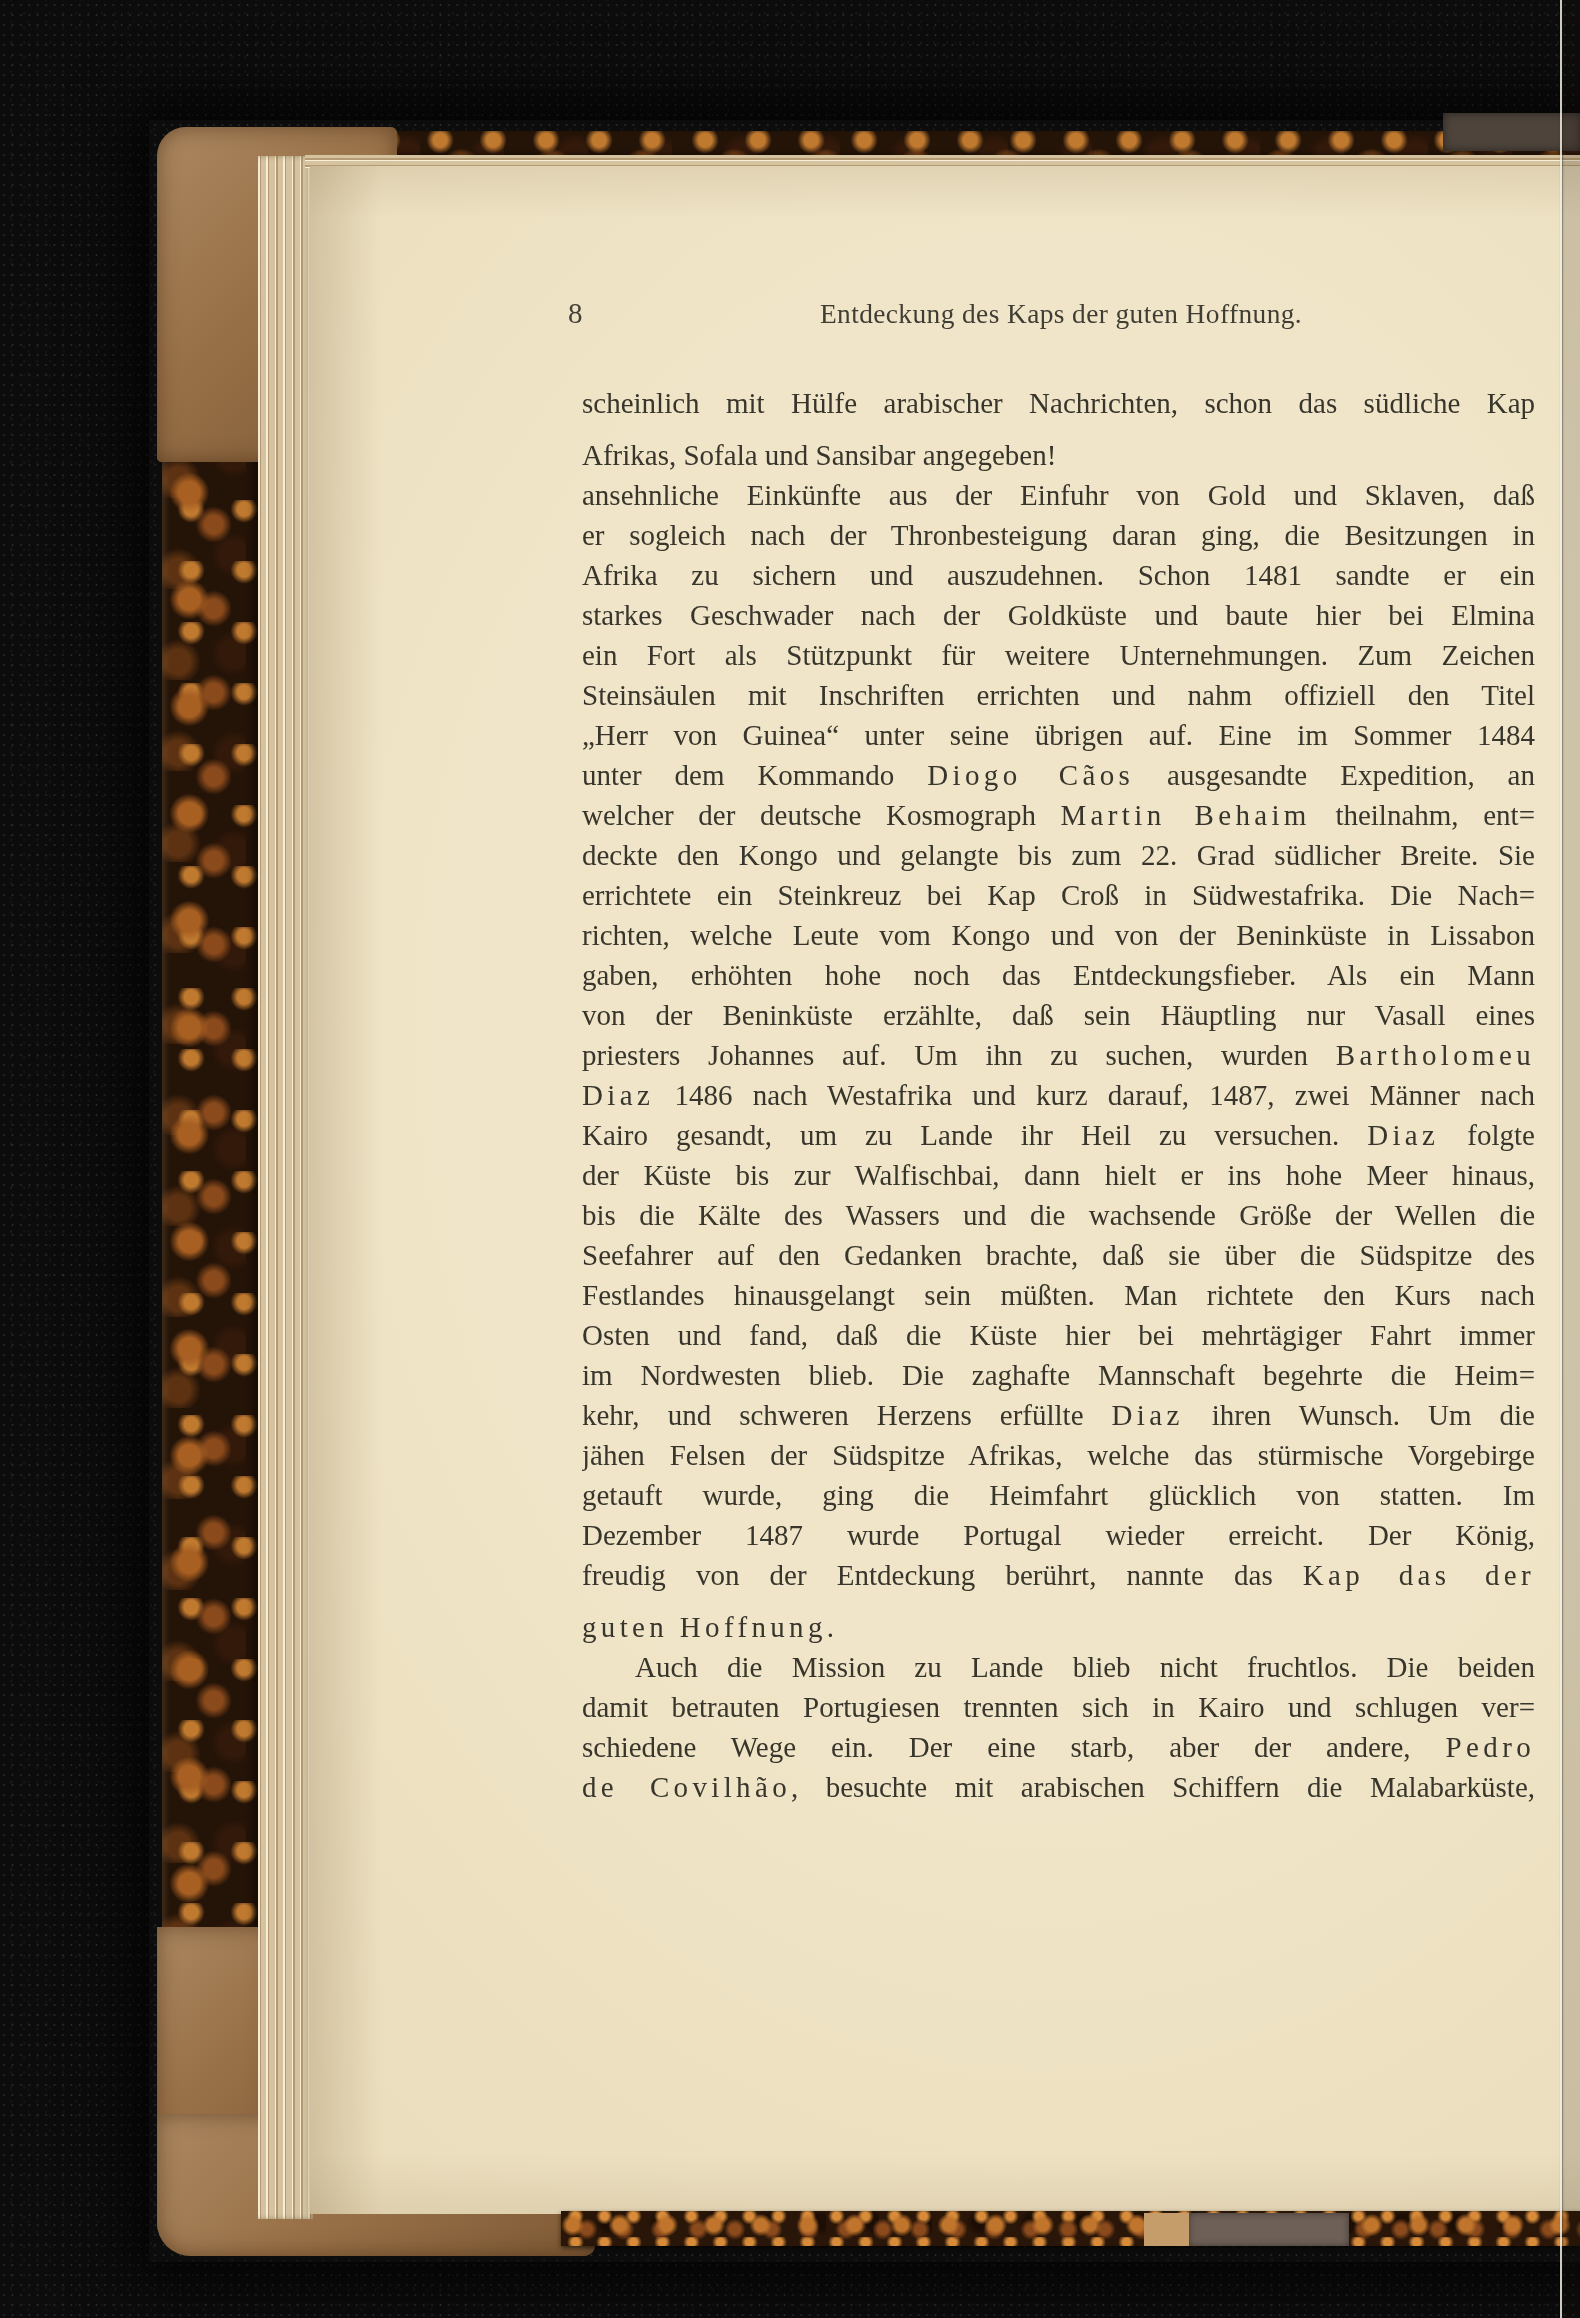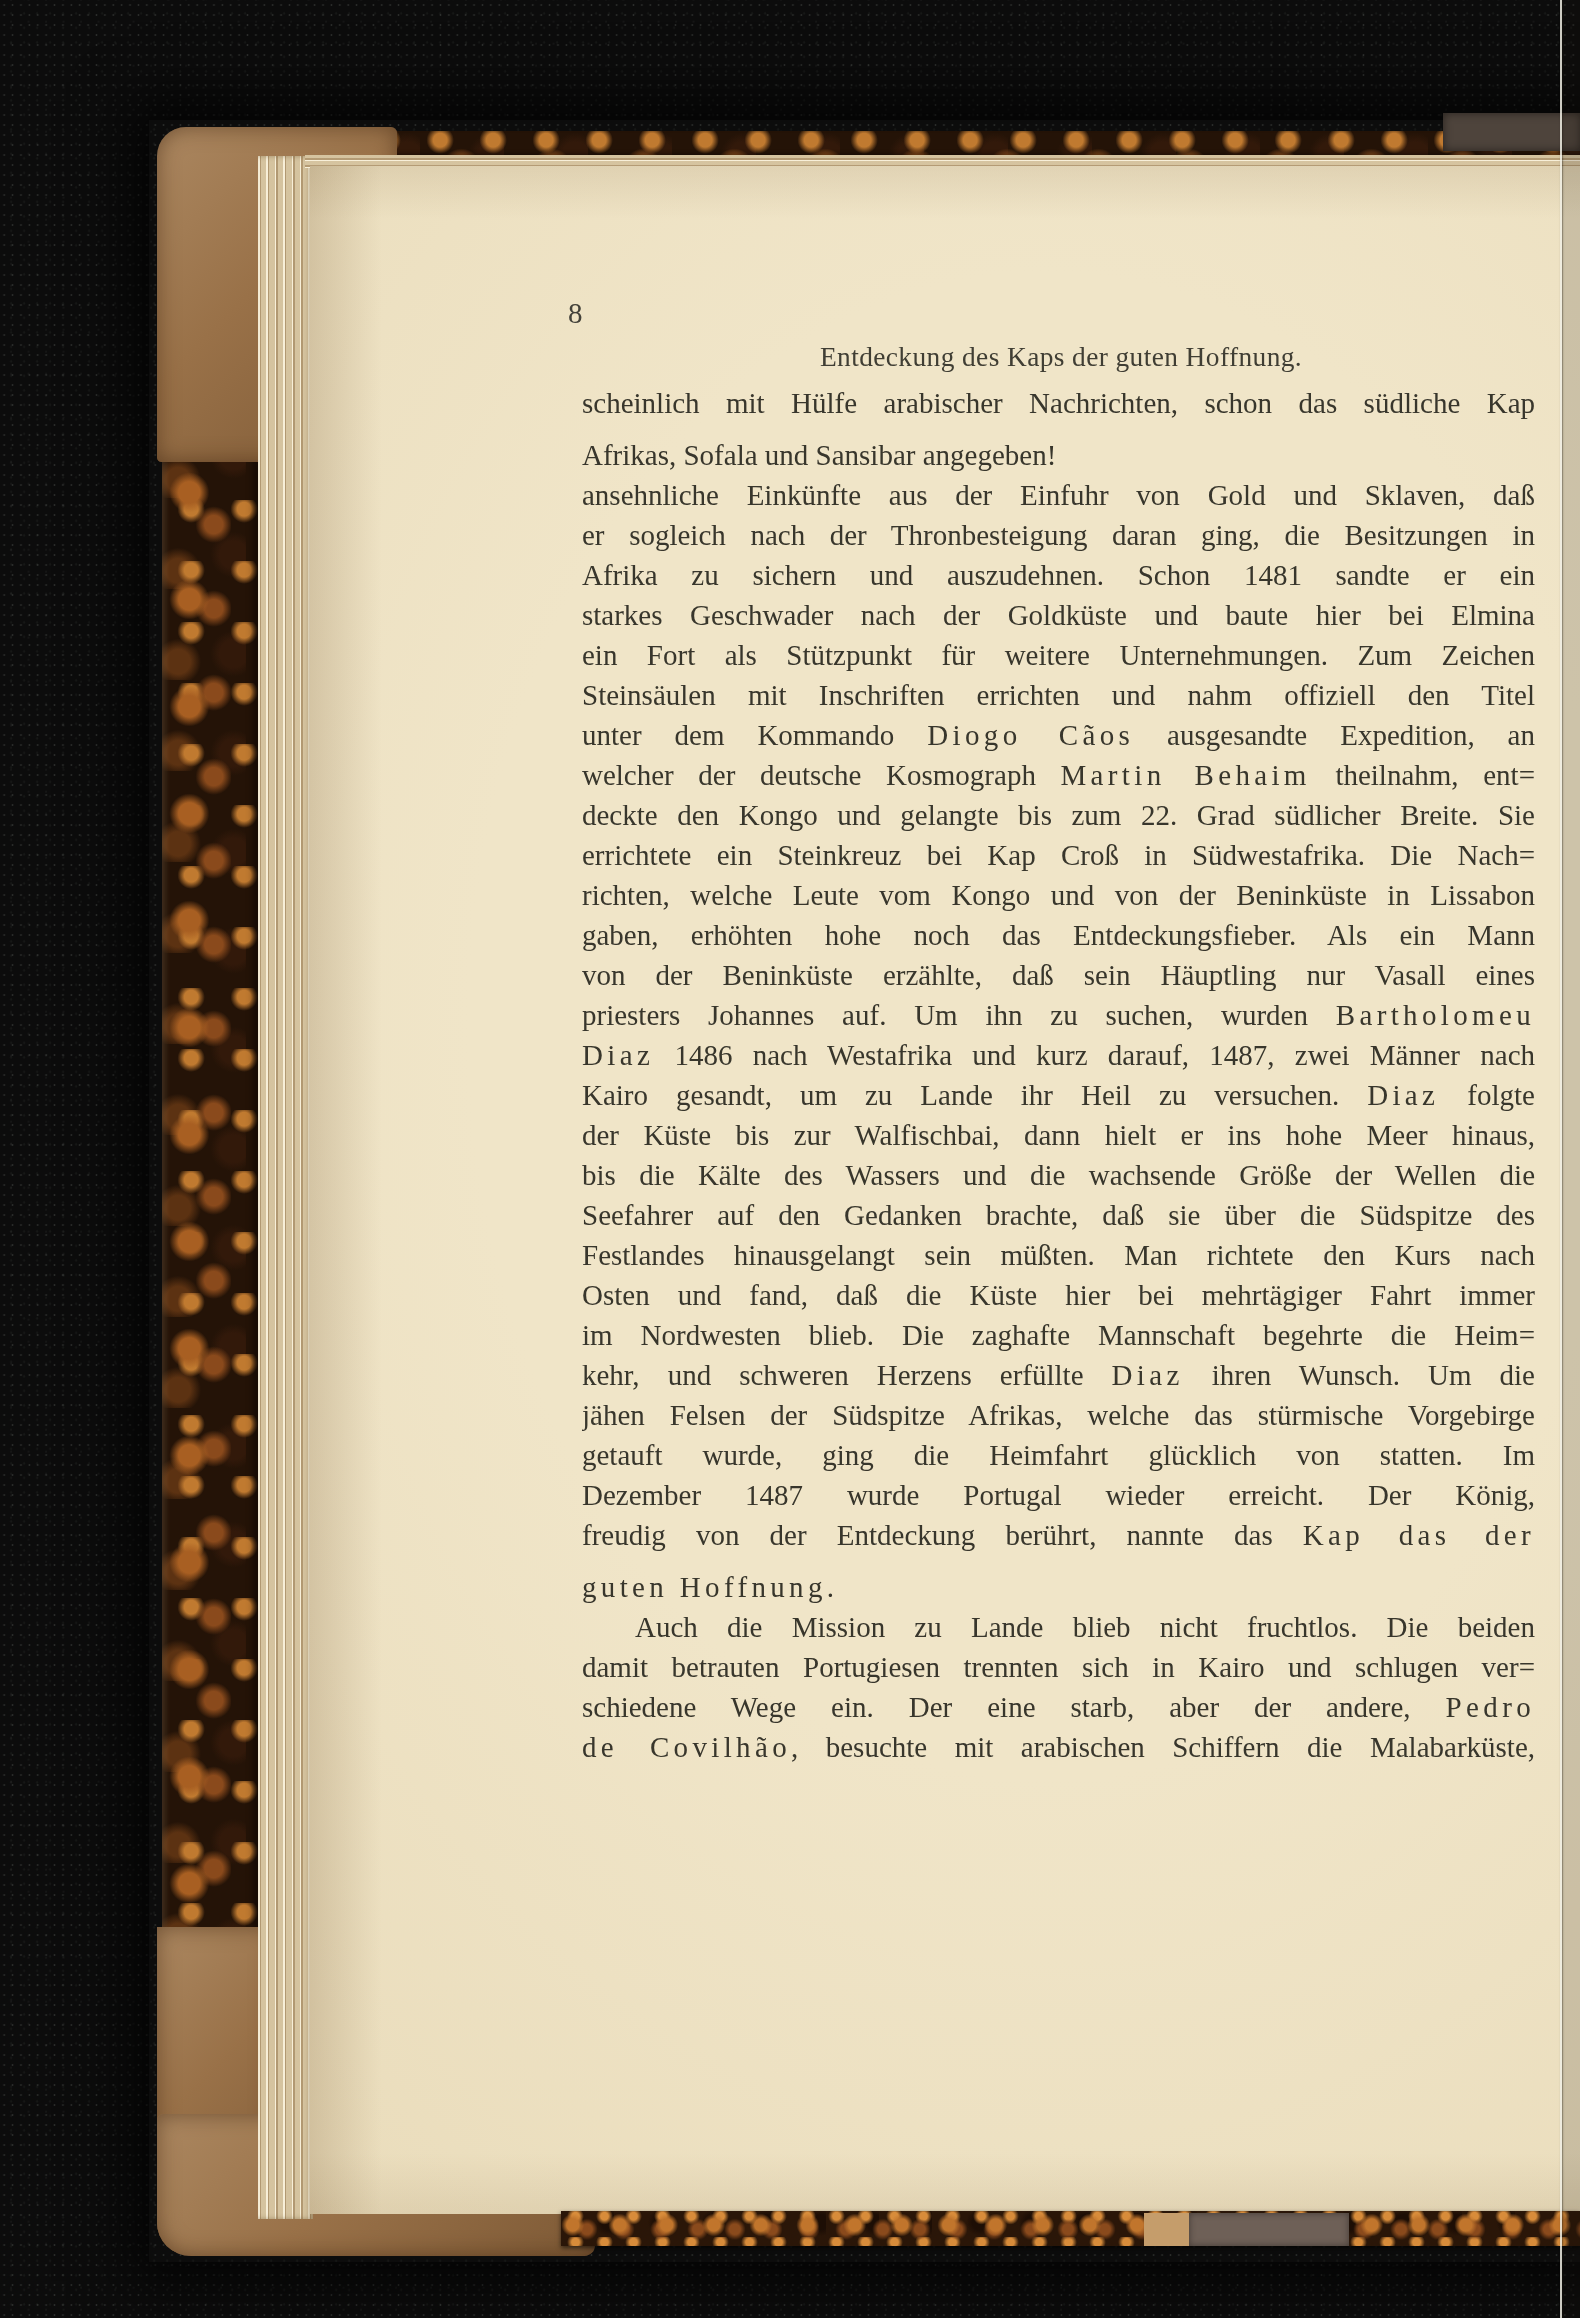--- a/index.html
+++ b/index.html
@@ -84,21 +84,21 @@
     box-shadow:inset 0 0 9.1px rgba(0,0,0,0.5);}
   .glass-edge-line{left:1560px;top:0;width:2.3px;height:2319px;background:rgba(240,238,228,0.85);
     box-shadow:0.8px 0 1.5px rgba(30,25,15,0.5);}
   .right-glass-shade{left:1562px;top:0;width:18.3px;height:2319px;background:rgba(25,18,10,0.16);}
   
   .page-number{
     left:258px;top:131px;font-size:29px;color:#44423a;letter-spacing:0.8px;
   }
   .running-title{
     left:751px;top:133px;transform:translateX(-50%);
-    font-size:27.4px;color:#403e34;letter-spacing:0.4px;white-space:nowrap;margin-top:43px;
+    font-size:27.4px;color:#403e34;letter-spacing:0.4px;white-space:nowrap;
   }
   .text-block{left:272px;top:217px;width:953px;}
   .line{
     height:40px;line-height:40px;font-size:29px;color:#38362c;
     text-align:justify;text-align-last:justify;overflow:hidden;white-space:normal;
   }
   .line.last{text-align-last:left;margin-top:12px;}
   .line.indent{text-indent:53px;}
   .sp{letter-spacing:0.15em;}
 </style>
@@ -122,20 +122,21 @@
   <div class="abs running-title">Entdeckung des Kaps der guten Hoffnung.</div>
   <div class="abs text-block">
       <div class="line">scheinlich mit Hülfe arabischer Nachrichten, schon das südliche Kap</div>
       <div class="line last">Afrikas, Sofala und Sansibar angegeben!</div>
       <div class="line">ansehnliche Einkünfte aus der Einfuhr von Gold und Sklaven, daß</div>
       <div class="line">er sogleich nach der Thronbesteigung daran ging, die Besitzungen in</div>
       <div class="line">Afrika zu sichern und auszudehnen. Schon 1481 sandte er ein</div>
       <div class="line">starkes Geschwader nach der Goldküste und baute hier bei Elmina</div>
       <div class="line">ein Fort als Stützpunkt für weitere Unternehmungen. Zum Zeichen</div>
       <div class="line">Steinsäulen mit Inschriften errichten und nahm offiziell den Titel</div>
+      <div class="line">„Herr von Guinea“ unter seine übrigen auf. Eine im Sommer 1484</div>
       <div class="line">unter dem Kommando <span class="sp">Diogo Cãos</span> ausgesandte Expedition, an</div>
       <div class="line">welcher der deutsche Kosmograph <span class="sp">Martin Behaim</span> theilnahm, ent=</div>
       <div class="line">deckte den Kongo und gelangte bis zum 22. Grad südlicher Breite. Sie</div>
       <div class="line">errichtete ein Steinkreuz bei Kap Croß in Südwestafrika. Die Nach=</div>
       <div class="line">richten, welche Leute vom Kongo und von der Beninküste in Lissabon</div>
       <div class="line">gaben, erhöhten hohe noch das Entdeckungsfieber. Als ein Mann</div>
       <div class="line">von der Beninküste erzählte, daß sein Häuptling nur Vasall eines</div>
       <div class="line">priesters Johannes auf. Um ihn zu suchen, wurden <span class="sp">Bartholomeu</span></div>
       <div class="line"><span class="sp">Diaz</span> 1486 nach Westafrika und kurz darauf, 1487, zwei Männer nach</div>
       <div class="line">Kairo gesandt, um zu Lande ihr Heil zu versuchen. <span class="sp">Diaz</span> folgte</div>

